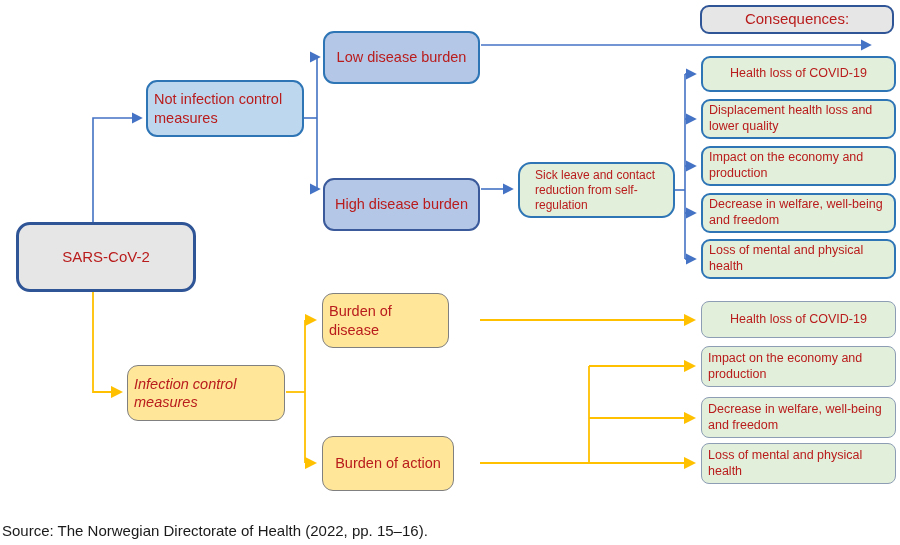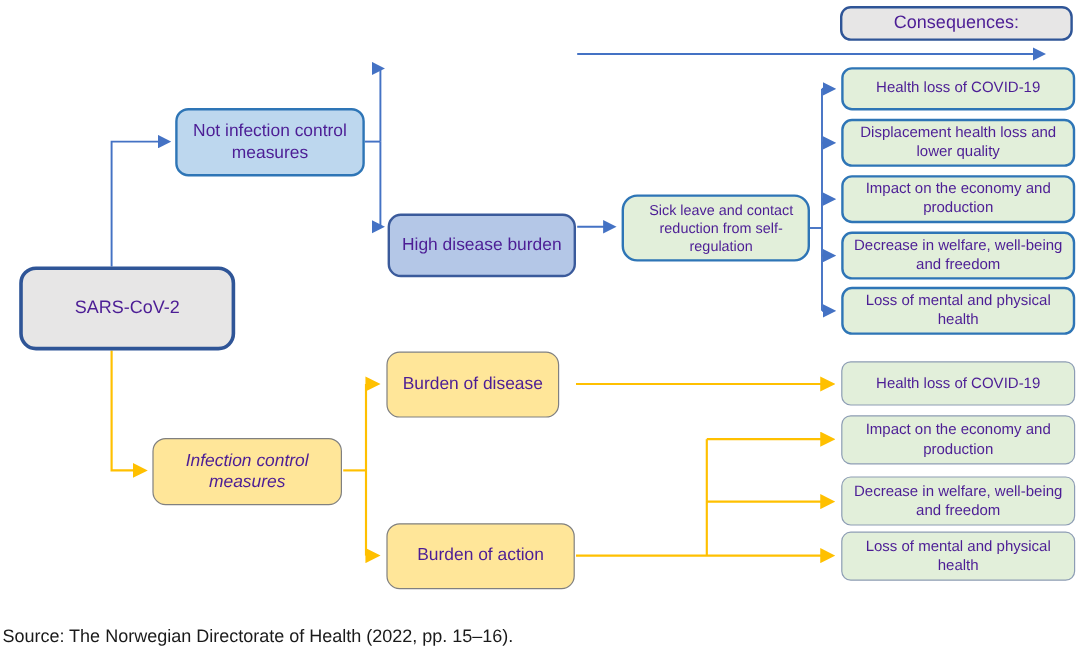--- a/index.html
+++ b/index.html
@@ -3,21 +3,21 @@
 <meta charset="utf-8">
 <style>
   html,body{margin:0;padding:0;background:#ffffff;}
   .canvas{
     position:relative;width:900px;height:545px;background:#ffffff;
     font-family:"Liberation Sans",sans-serif;overflow:hidden;
   }
   .layer{position:absolute;left:0;top:0;width:900px;height:545px;}
   .node{
     position:absolute;display:flex;align-items:center;justify-content:center;
-    text-align:center;box-sizing:border-box;color:#4c1d95;line-height:1.25;
+    box-sizing:border-box;color:#b91c1c;line-height:1.25;
     padding:2px 6px;
   }
   .root{background:#e7e6e6;border:3px solid #2f5597;border-radius:14px;font-size:15px;}
   .header{background:#e7e6e6;border:2.5px solid #2f5597;border-radius:9px;font-size:15px;}
   .blue-light{background:#bdd7ee;border:2px solid #2e75b6;border-radius:11px;font-size:14.5px;}
   .blue-mid{background:#b4c7e7;border:2px solid #2e75b6;border-radius:11px;font-size:14.5px;}
   .navy-edge{border-color:#3a5a9b;margin-top:16px;}
   .green-blue{background:#e2efda;border:2px solid #2e75b6;border-radius:9px;font-size:12.5px;}
   .sick{border-radius:13px;font-size:12px;border-width:2.5px;}
   .green-gray{background:#e2efda;border:1.5px solid #8d9db4;border-radius:8px;font-size:12.5px;}
@@ -66,44 +66,45 @@
       <line x1="480" y1="320" x2="693" y2="320" marker-end="url(#my)"></line>
       <line x1="480" y1="463" x2="693" y2="463" marker-end="url(#my)"></line>
       <line x1="589" y1="366" x2="589" y2="463"></line>
       <line x1="589" y1="366" x2="693" y2="366" marker-end="url(#my)"></line>
       <line x1="589" y1="418" x2="693" y2="418" marker-end="url(#my)"></line>
     </g>
   </svg>
 
   <div class="node root" style="left:16px;top:222px;width:180px;height:70px;">SARS-CoV-2</div>
 
-  <div class="node blue-light" style="left:146px;top:90px;width:158px;height:57px;">Not infection control measures</div>
+  <div class="node blue-light" style="left:146px;top:80px;width:158px;height:57px;">Not infection control measures</div>
 
+  <div class="node blue-mid" style="left:323px;top:31px;width:157px;height:53px;">Low disease burden</div>
 
   <div class="node blue-mid navy-edge" style="left:323px;top:162px;width:157px;height:53px;">High disease burden</div>
 
   <div class="node green-blue sick" style="left:518px;top:162px;width:157px;height:56px;padding-left:15px;">Sick leave and contact reduction from self-regulation</div>
 
   <div class="node header" style="left:700px;top:5px;width:194px;height:29px;">Consequences:</div>
 
   <div class="node green-blue" style="left:701px;top:56px;width:195px;height:36px;">Health loss of COVID-19</div>
 
   <div class="node green-blue" style="left:701px;top:99px;width:195px;height:40px;">Displacement health loss and lower quality</div>
 
   <div class="node green-blue" style="left:701px;top:146px;width:195px;height:40px;">Impact on the economy and production</div>
 
   <div class="node green-blue" style="left:701px;top:193px;width:195px;height:40px;">Decrease in welfare, well-being and freedom</div>
 
   <div class="node green-blue" style="left:701px;top:239px;width:195px;height:40px;">Loss of mental and physical health</div>
 
   <div class="node yellow" style="left:127px;top:365px;width:158px;height:56px;font-style:italic;">Infection control measures</div>
 
-  <div class="node yellow" style="left:322px;top:293px;width:144px;height:55px;">Burden of disease</div>
+  <div class="node yellow" style="left:322px;top:293px;width:127px;height:55px;">Burden of disease</div>
 
-  <div class="node yellow" style="left:322px;top:436px;width:157px;height:55px;">Burden of action</div>
+  <div class="node yellow" style="left:322px;top:436px;width:132px;height:55px;">Burden of action</div>
 
   <div class="node green-gray" style="left:701px;top:301px;width:195px;height:37px;">Health loss of COVID-19</div>
 
   <div class="node green-gray" style="left:701px;top:346px;width:195px;height:41px;">Impact on the economy and production</div>
 
   <div class="node green-gray" style="left:701px;top:397px;width:195px;height:41px;">Decrease in welfare, well-being and freedom</div>
 
   <div class="node green-gray" style="left:701px;top:443px;width:195px;height:41px;">Loss of mental and physical health</div>
 
   <div class="source">Source: The Norwegian Directorate of Health (2022, pp. 15–16).</div>

